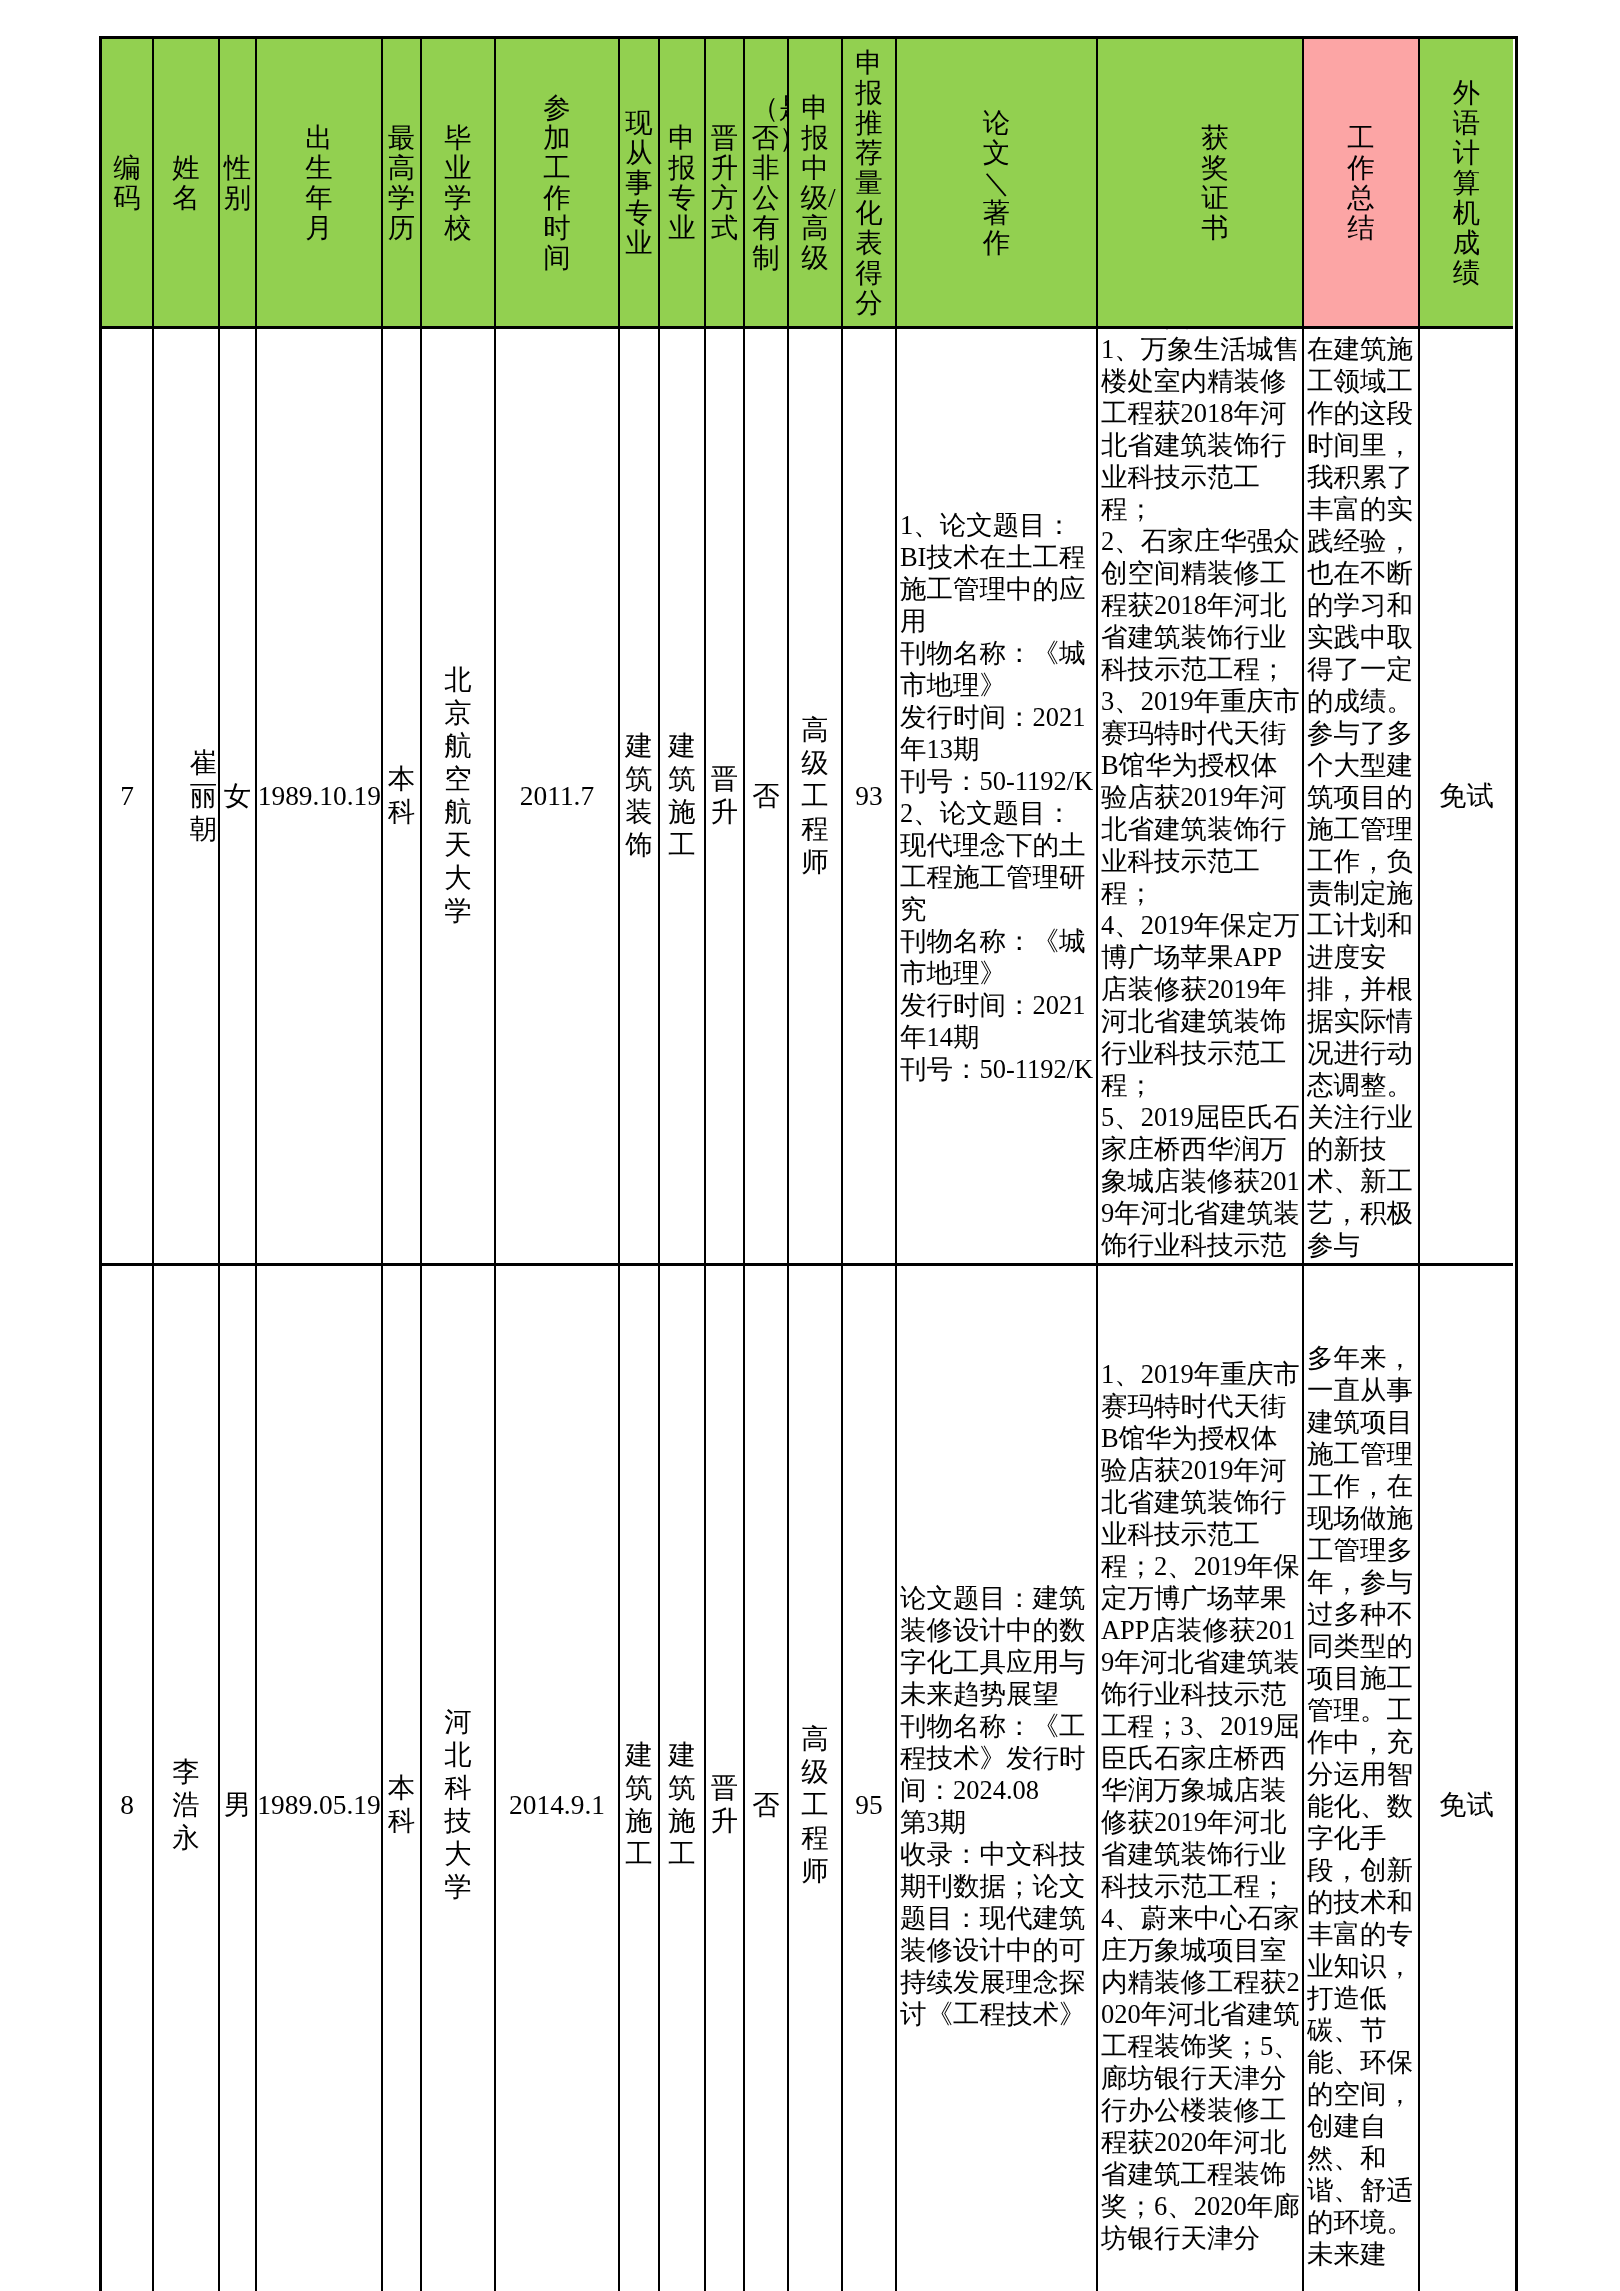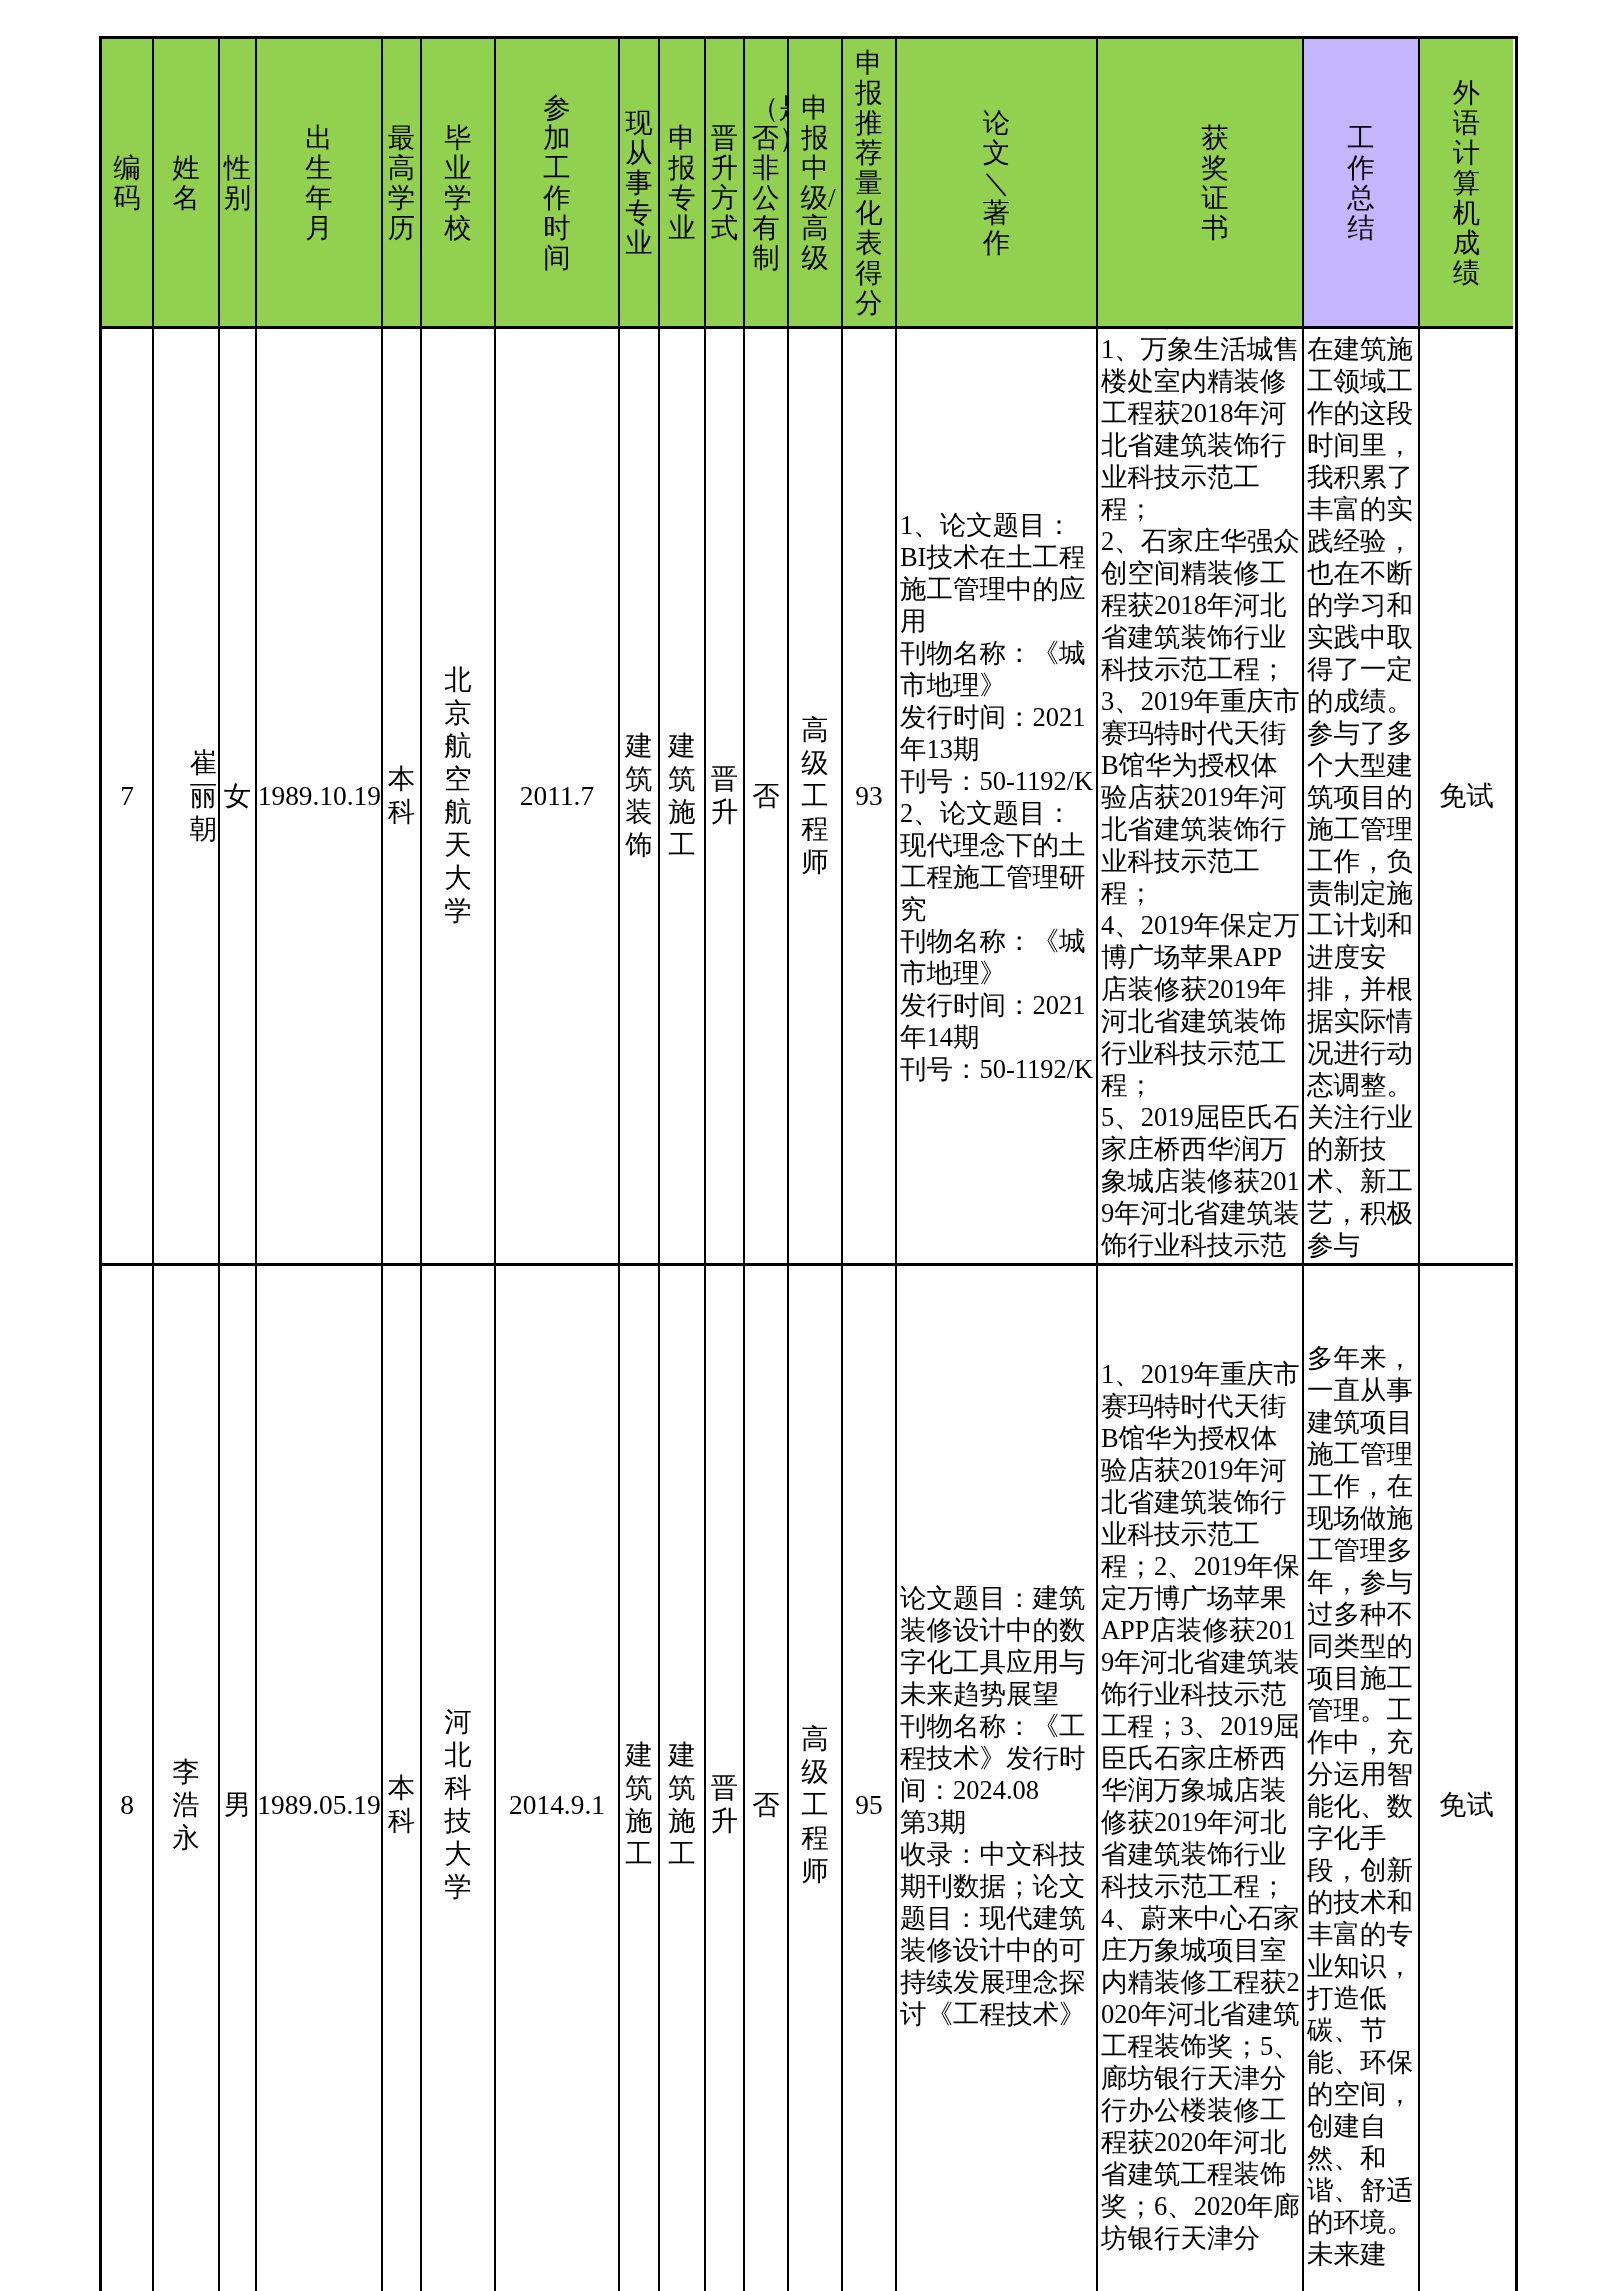--- a/index.html
+++ b/index.html
@@ -79,21 +79,21 @@
       </div>
       <div class="cell" style="width: 54px; background: rgb(146, 208, 80);">
         <div class="vtext">申报推荐量化表得分</div>
       </div>
       <div class="cell" style="width: 201px; background: rgb(146, 208, 80);">
         <div class="vtext">论文＼著作</div>
       </div>
       <div class="cell" style="width: 206px; background: rgb(146, 208, 80); padding-left: 30px;">
         <div class="vtext">获奖证书</div>
       </div>
-      <div class="cell" style="width: 116px; background: #c4b5fd;">
+      <div class="cell" style="width: 116px; background: #fca5a5;">
         <div class="vtext">工作总结</div>
       </div>
       <div class="cell lastcol" style="width: 93px; background: rgb(146, 208, 80);">
         <div class="vtext">外语计算机成绩</div>
       </div>
     </div>
   <div class="row row-7" id="row7">
       <div class="cell" style="width: 52px;">
         <div class="htext">7</div>
       </div>

